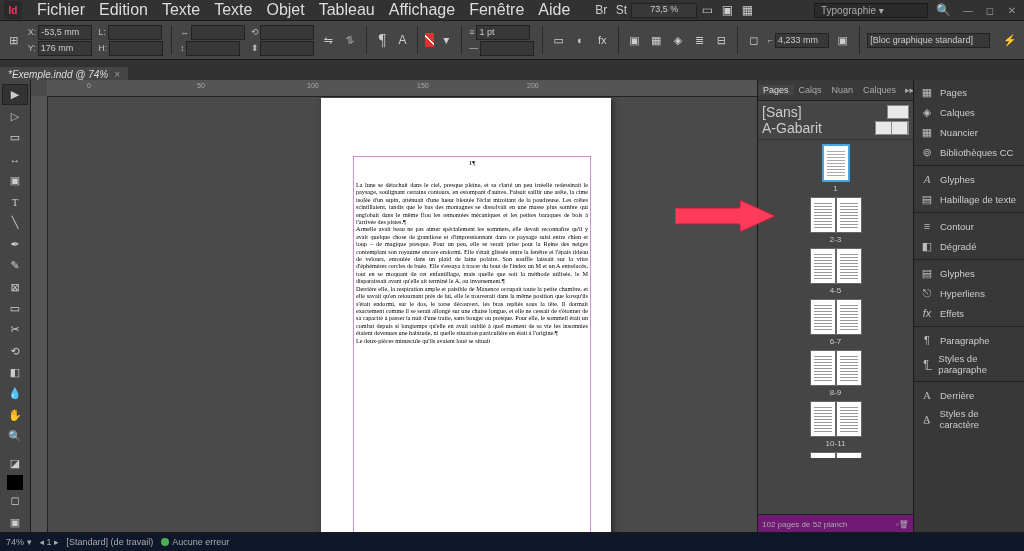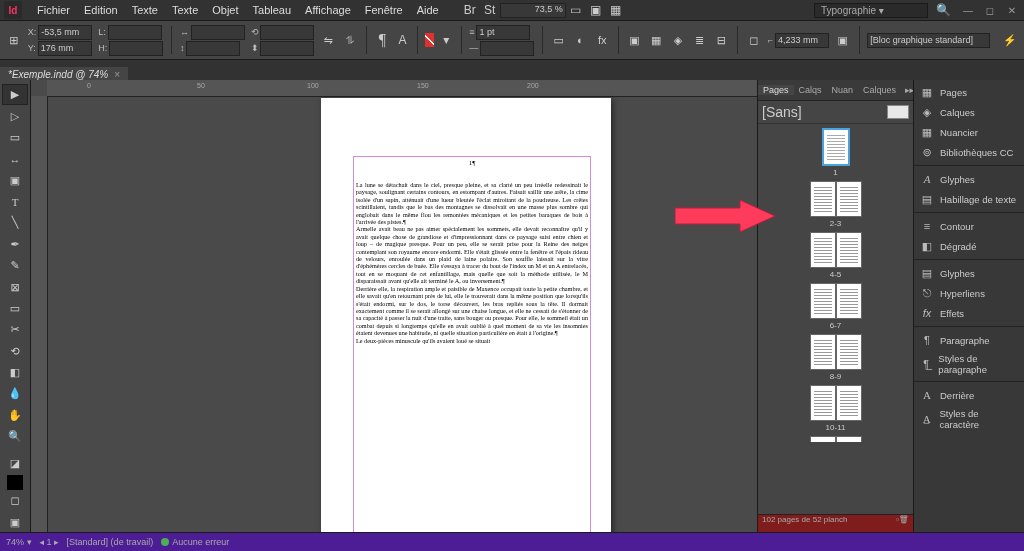--- a/index.html
+++ b/index.html
@@ -1,18 +1,18 @@
 <!DOCTYPE html>
 <html><head>
 <meta charset="utf-8">
 <style>
   html,body{margin:0;padding:0;width:1024px;height:551px;background:#323232;font-family:"Segoe UI",Arial,sans-serif;font-size:11px;color:#ccc;overflow:hidden}
   .top-menubar{height:20px;background:#323232;display:flex;align-items:center;padding:0 4px;border-bottom:1px solid #1a1a1a}
   .id-logo{width:18px;height:18px;background:#2a2a2a;display:flex;align-items:center;justify-content:center;font-weight:bold;font-size:10px;color:#ff3366;border-radius:2px;margin-right:8px}
-  .menu-item{padding:0 7px;font-size:11px;color:#ddd;cursor:default}
+  .menu-item{padding:0 7px;font-size:16px;color:#ddd;cursor:default}
   .top-right{margin-left:auto;display:flex;align-items:center;gap:6px}
   .search-workspace{background:#2a2a2a;border:1px solid #1a1a1a;padding:1px 6px;font-size:10px;color:#aaa;width:100px}
   .win-btn{width:16px;height:14px;display:flex;align-items:center;justify-content:center;color:#999;font-size:10px}
   .control-bar{height:38px;background:#454545;border-bottom:1px solid #1a1a1a;display:flex;align-items:center;padding:0 6px;gap:6px;font-size:9px;color:#bbb}
   .ctrl-group{display:flex;flex-direction:column;gap:1px}
   .ctrl-input{background:#383838;border:1px solid #222;color:#ccc;font-size:9px;padding:0 2px;height:13px;width:52px}
   .ctrl-input.small{width:48px}
   .ctrl-icon-btn{width:20px;height:16px;display:flex;align-items:center;justify-content:center;color:#ccc;font-size:12px}
   .tool-icon{width:22px;height:22px;display:flex;align-items:center;justify-content:center;color:#ccc;font-size:11px;border:1px solid transparent}
   .doc-tab-row{height:22px;background:#323232;display:flex;align-items:flex-end;border-bottom:1px solid #1a1a1a}
@@ -39,28 +39,28 @@
   .master-row{display:flex;align-items:center;justify-content:space-between;height:16px}
   .master-swatch{width:20px;height:12px;background:#e8e8e8;border:1px solid #888}
   .master-swatch.double{width:32px;display:flex}
   .master-swatch.double span{flex:1;background:#e8e8e8;border-right:1px solid #888}
   .page-thumbs{flex:1;overflow:hidden;padding:4px 0;text-align:center}
   .thumb-single{width:24px;height:34px;background:#fff;border:2px solid #4aa3df;margin:0 auto 2px;position:relative}
   .thumb-spread{display:flex;justify-content:center;gap:0;margin:4px auto 2px}
   .thumb-spread .pg{width:24px;height:34px;background:#fff;border:1px solid #666;position:relative}
   .thumb-spread .pg::after{content:"";position:absolute;inset:3px;background:repeating-linear-gradient(#fff,#fff 2px,#999 2px,#999 3px)}
   .thumb-label{font-size:8px;color:#ccc;margin-bottom:2px}
-  .panel-status{height:18px;background:#7f1d1d;border-top:1px solid #222;font-size:8px;color:#aaa;display:flex;align-items:flex-start;padding:0 4px;gap:0}
+  .panel-status{height:18px;background:#701a75;border-top:1px solid #222;font-size:8px;color:#aaa;display:flex;align-items:center;padding:0 4px;gap:0}
   .far-right{width:110px;background:#383838;border-left:1px solid #1a1a1a;display:flex;flex-direction:column;padding-top:2px}
   .fr-item{display:flex;align-items:center;gap:6px;padding:3px 6px;font-size:9.5px;color:#ccc;border-bottom:0}
   .fr-item .ic{width:14px;height:14px;display:flex;align-items:center;justify-content:center;font-size:11px;color:#bbb}
   .fr-sep{height:1px;background:#222;margin:3px 0}
   .arrow{position:absolute;left:675px;top:198px;width:100px;height:36px;pointer-events:none}
   .arrow svg{width:100%;height:100%}
-  .bottom-bar{position:absolute;left:0;right:0;bottom:0;height:18px;background:#4c1d95;border-top:1px solid #1a1a1a;display:flex;align-items:center;font-size:9px;color:#aaa;padding:0 6px;gap:8px}
+  .bottom-bar{position:absolute;left:0;right:0;bottom:0;height:18px;background:#0f172a;border-top:1px solid #1a1a1a;display:flex;align-items:center;font-size:9px;color:#aaa;padding:0 6px;gap:8px}
   .bb-seg{display:flex;align-items:center;gap:3px}
   .bb-seg .dot{width:8px;height:8px;border-radius:4px;background:#4caf50}
   .divider{width:1px;height:28px;background:#2a2a2a;margin:0 2px}
   .small-swatch{width:14px;height:14px;display:inline-block}
   .sw-red{background:#e03030;position:relative}
   .thumb-single::after{content:"";position:absolute;inset:3px;background:repeating-linear-gradient(#fff,#fff 2px,#aaa 2px,#aaa 3px)}
 </style>
 </head>
 <body>
 
@@ -72,21 +72,21 @@
   <div class="menu-item">Texte</div>
   <div class="menu-item">Objet</div>
   <div class="menu-item">Tableau</div>
   <div class="menu-item">Affichage</div>
   <div class="menu-item">Fenêtre</div>
   <div class="menu-item">Aide</div>
 
   <div style="width:14px"></div>
   <div class="ctrl-icon-btn">Br</div>
   <div class="ctrl-icon-btn">St</div>
-  <div class="ctrl-input" style="width:60px;text-align:right">73,5 %</div>
+  <div class="ctrl-input" style="width:60px;text-align:center">73,5 %</div>
   <div class="ctrl-icon-btn">▭</div>
   <div class="ctrl-icon-btn">▣</div>
   <div class="ctrl-icon-btn">▦</div>
 
   <div class="top-right">
     <div class="search-workspace"><span>Typographie</span> ▾</div>
     <div class="ctrl-icon-btn">🔍</div>
     <div class="win-btn">—</div>
     <div class="win-btn">◻</div>
     <div class="win-btn">✕</div>
@@ -209,20 +209,27 @@
       <div class="panel-tab">Nuan</div>
       <div class="panel-tab">Calques</div>
       <div class="expand">▸▸</div>
       <div class="expand">≡</div>
     </div>
     <div class="masters">
       <div class="master-row">
           <span>[Sans]</span>
           <span class="master-swatch"></span>
         </div>
+      <div class="master-row">
+          <span>A-Gabarit</span>
+          <span class="master-swatch double">
+            <span></span>
+            <span></span>
+          </span>
+        </div>
     </div>
     <div class="page-thumbs">
       <div class="thumb-single"></div>
       <div class="thumb-label">1</div>
       <div class="thumb-spread">
           <div class="pg"></div>
           <div class="pg"></div>
         </div>
       <div class="thumb-label">2-3</div>
       <div class="thumb-spread">

